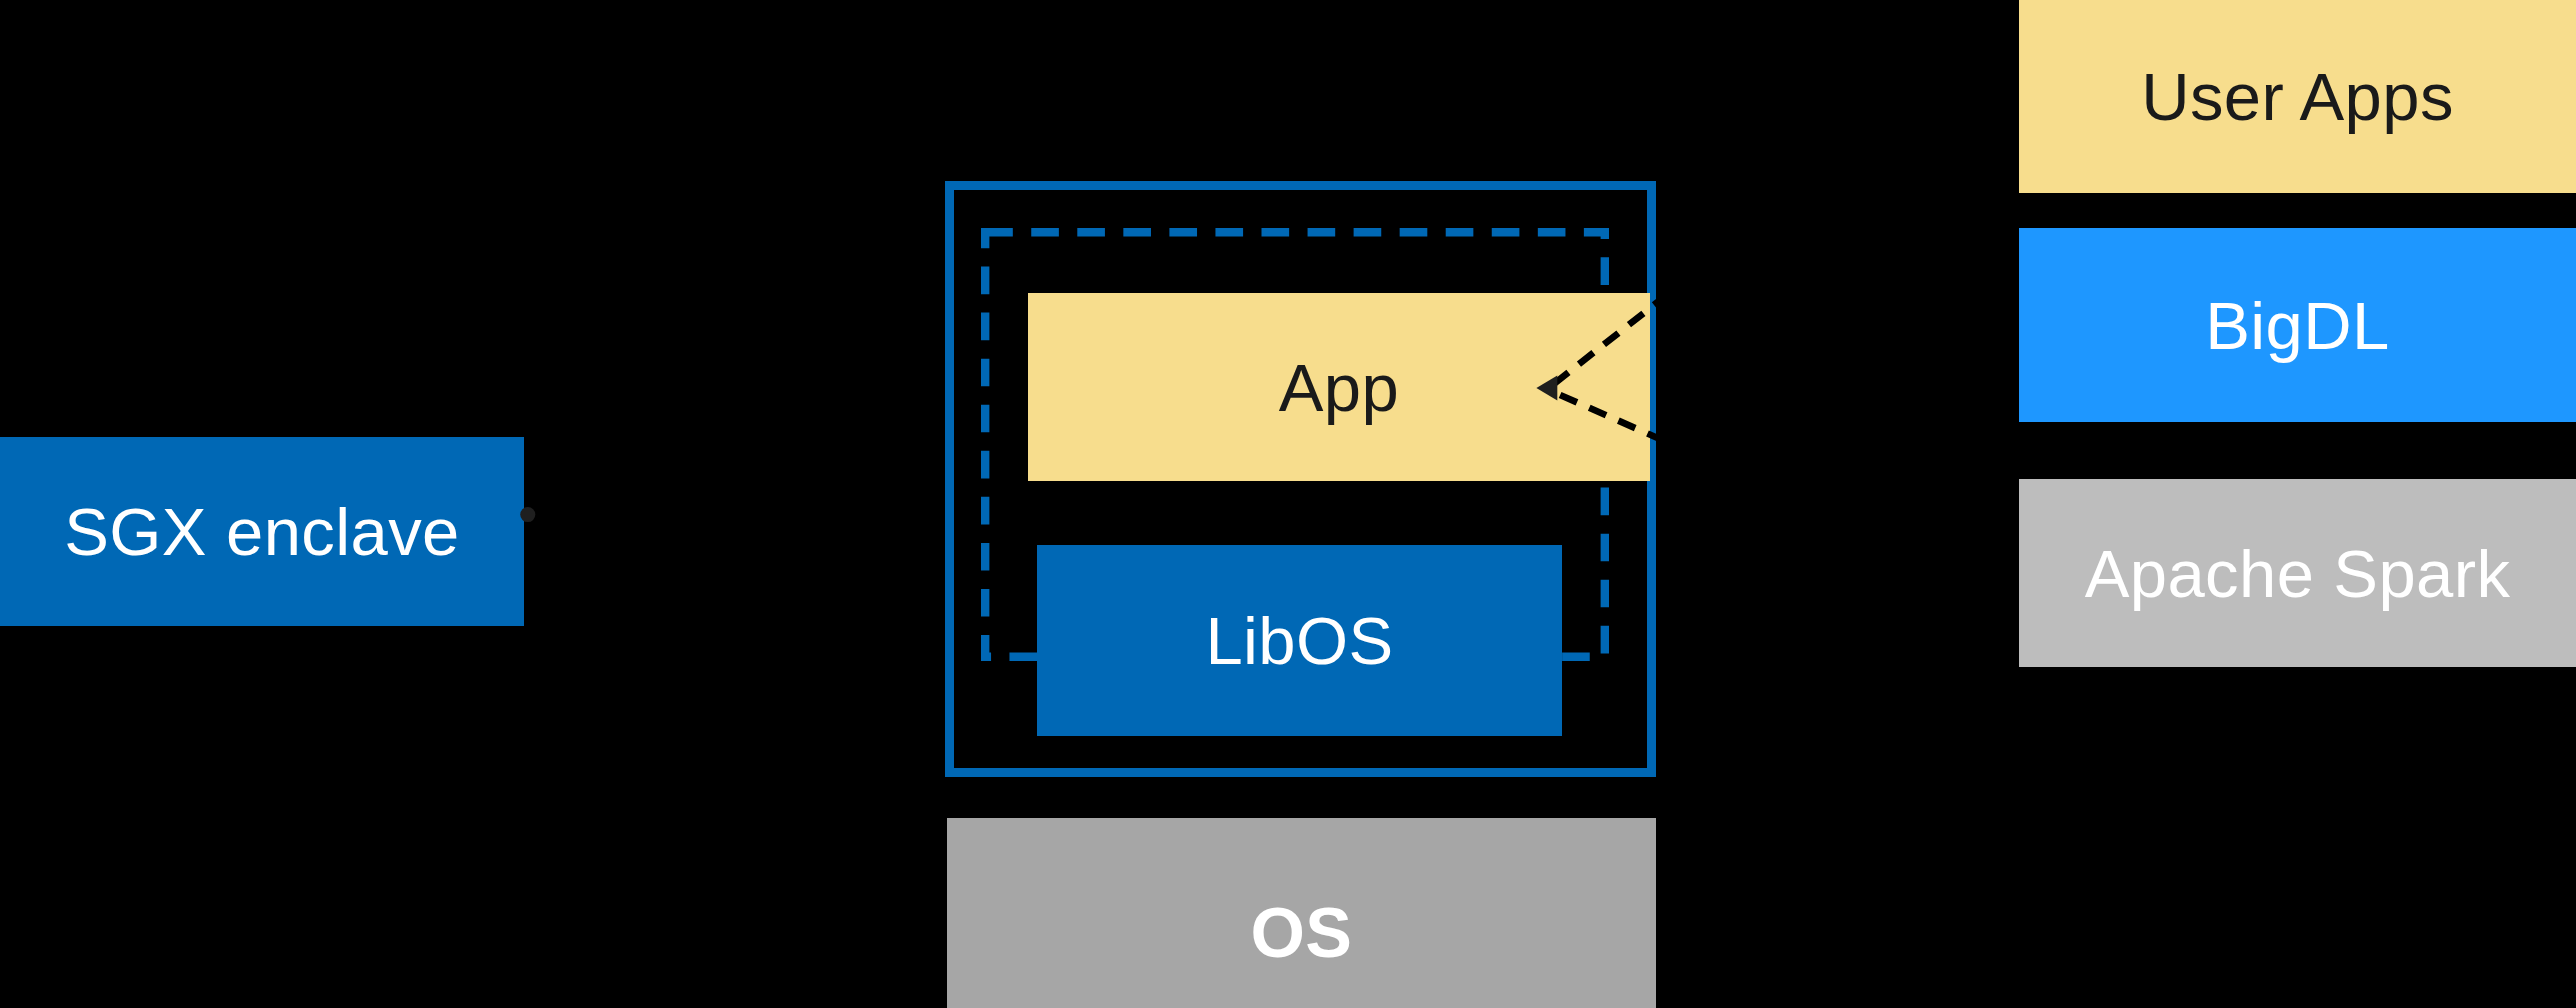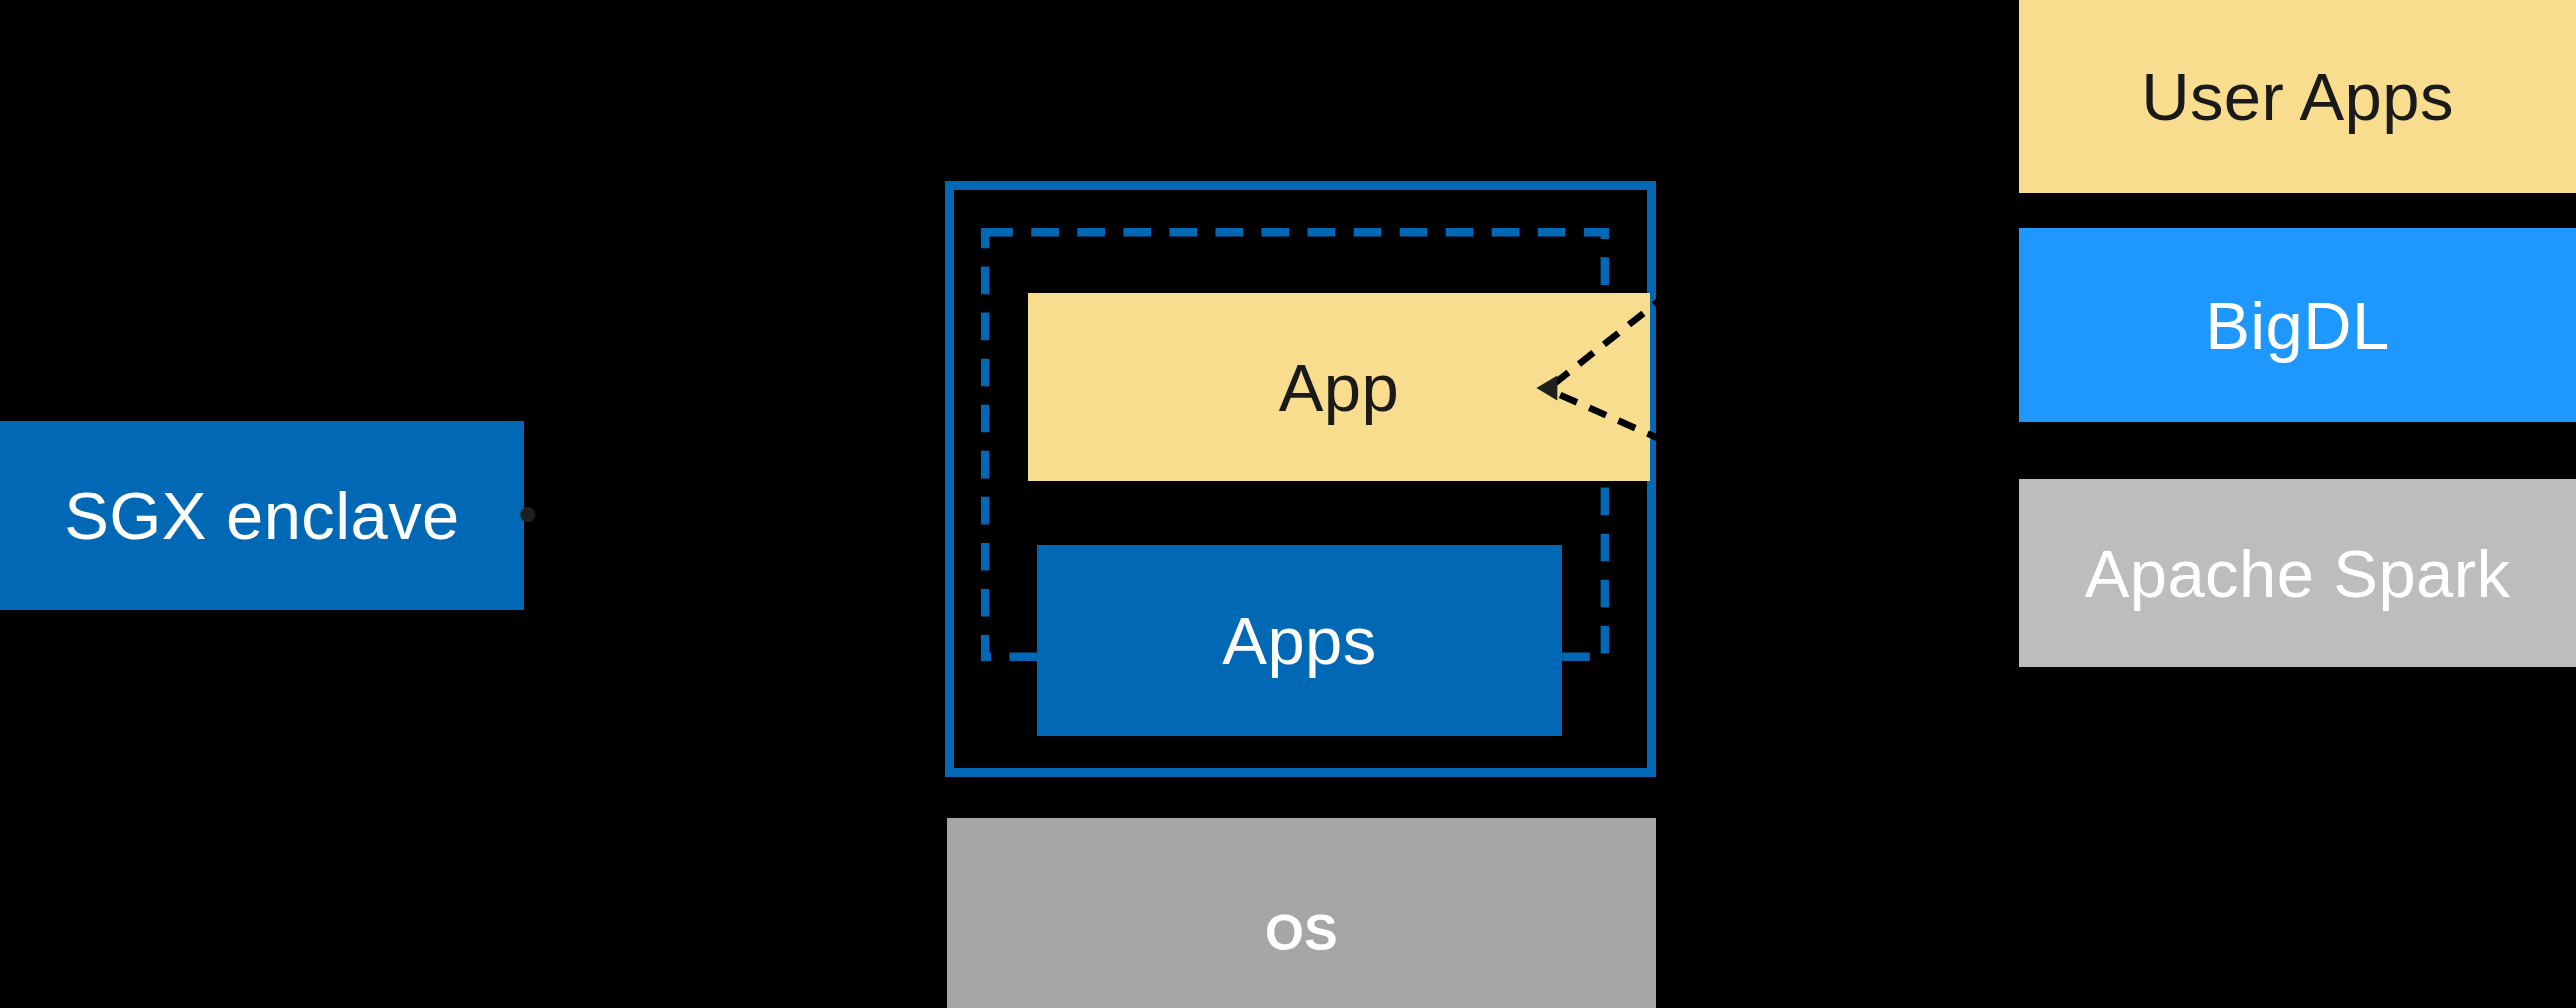--- a/index.html
+++ b/index.html
@@ -23,34 +23,34 @@
     justify-content: center;
     box-sizing: border-box;
   }
   .node .label {
     font-size: 67px;
     line-height: 1;
     letter-spacing: 0.4px;
     white-space: nowrap;
   }
   
-  #sgx-enclave-box { background: var(--intel-blue); }
+  #sgx-enclave-box { background: var(--intel-blue); margin-top: 16px; }
   #sgx-enclave-box .label { color: var(--label-light); }
 
   
   #enclave-outer-frame {
     border: 9.2px solid var(--intel-blue);
     background: transparent;
   }
   #app-box { background: var(--soft-yellow); }
   #app-box .label { color: var(--label-dark); }
   #libos-box { background: var(--intel-blue); }
   #libos-box .label { color: var(--label-light); }
   #os-box { background: var(--gray-os); }
-  #os-box .label { color: var(--label-light); font-weight: bold; font-size: 50px; margin-top: 40px; }
+  #os-box .label { color: var(--label-light); font-weight: bold; font-size: 70px; margin-top: 40px; }
 
   
   #user-apps-box { background: var(--soft-yellow); }
   #user-apps-box .label { color: var(--label-dark); }
   #bigdl-box { background: var(--bright-blue); }
   #bigdl-box .label { color: var(--label-light); }
   #apache-spark-box { background: var(--gray-spark); }
   #apache-spark-box .label { color: var(--label-light); }
 
   svg { display: block; }
@@ -72,21 +72,21 @@
 
   <svg class="abs" style="left:981px; top:228px; z-index:2;" width="628" height="433" viewBox="0 0 750 517">
     <rect x="5" y="5" width="740" height="507" fill="none" stroke="var(--intel-blue)" stroke-width="10" stroke-dasharray="33 22"></rect>
   </svg>
 
   <div class="node" id="app-box" style="left:1028px; top:293px; width:622px; height:188px; z-index:2;">
     <span class="label">App</span>
   </div>
 
   <div class="node" id="libos-box" style="left:1037px; top:545px; width:525px; height:191px; z-index:2;">
-    <span class="label">Apps</span>
+    <span class="label">LibOS</span>
   </div>
 
   <div class="node" id="os-box" style="left:947px; top:818px; width:709px; height:190px; z-index:2;">
     <span class="label">OS</span>
   </div>
 
   <svg class="abs" style="left:0; top:0; z-index:3;" width="2576" height="1009" viewBox="0 0 3075 1204">
     <circle cx="630" cy="614" r="9" fill="var(--connector-dark)"></circle>
     <line x1="1855" y1="458" x2="2410" y2="20" stroke="var(--connector-line)" stroke-width="8" stroke-dasharray="22 16"></line>
     <line x1="1855" y1="468" x2="2410" y2="713" stroke="var(--connector-line)" stroke-width="8" stroke-dasharray="22 16" stroke-dashoffset="30"></line>

